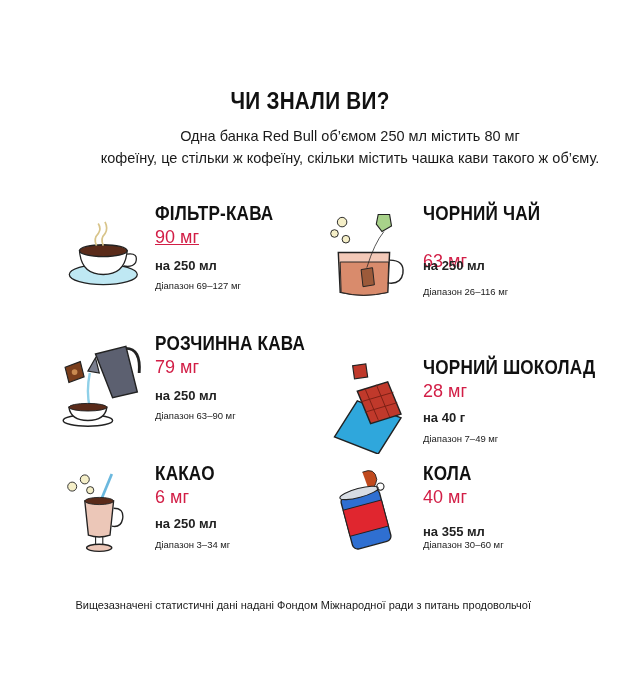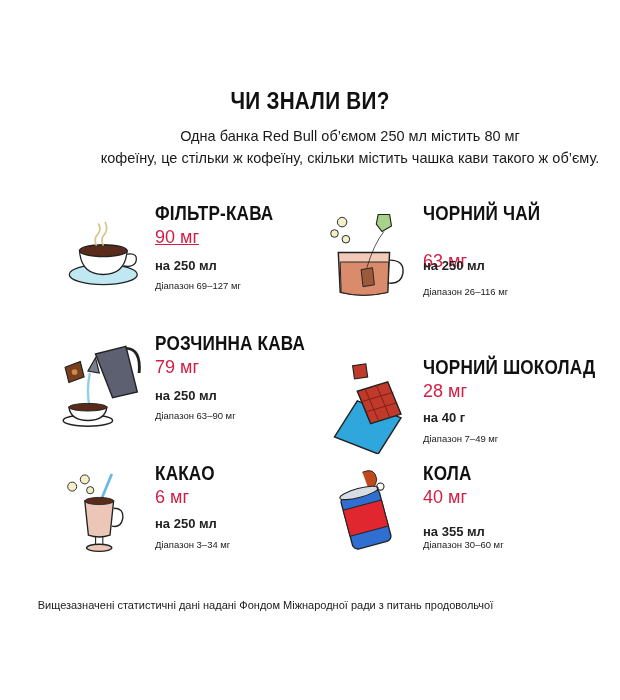--- a/index.html
+++ b/index.html
@@ -5,21 +5,21 @@
   html, body { margin:0; padding:0; background:#ffffff; }
   body { width:620px; height:700px; position:relative; overflow:hidden; font-family:"Liberation Sans", sans-serif; color:#111; }
   .title { position:absolute; top:88px; left:0; width:620px; text-align:center; font-family:"Liberation Sans", sans-serif; font-weight:bold; font-size:23px; letter-spacing:0.3px; transform:scaleX(0.9); }
   .intro { position:absolute; top:125px; left:0; width:620px; text-align:center; font-size:14.5px; line-height:22px; color:#1a1a1a;margin-left:40px; }
   .item { position:absolute; width:290px; height:110px; }
   .item .icon { position:absolute; left:0; top:0; width:100px; height:100px; }
   .item .name { position:absolute; font-weight:bold; font-size:19.5px; letter-spacing:0.2px; white-space:nowrap; transform-origin:left center; transform:scaleX(0.88); color:#111; }
   .item .mg { position:absolute; font-size:18px; color:#d21e46; }
   .item .per { position:absolute; font-size:13px; color:#222;font-weight:bold; }
   .item .range { position:absolute; font-size:9.5px; color:#222; }
-  .footer { position:absolute; top:598px; left:0; width:531px; text-align:center; font-size:11px; line-height:15px; color:#1a1a1a; }
+  .footer { position:absolute; top:598px; left:0; width:531px; text-align:right; font-size:11px; line-height:15px; color:#1a1a1a; }
 </style>
 </head>
 <body>
 
 <div class="title">ЧИ ЗНАЛИ ВИ?</div>
 <div class="intro">
   <div>Одна банка Red Bull об’ємом 250 мл містить 80 мг</div>
   <div>кофеїну, це стільки ж кофеїну, скільки містить чашка кави такого ж об’єму.</div>
 </div>
 

